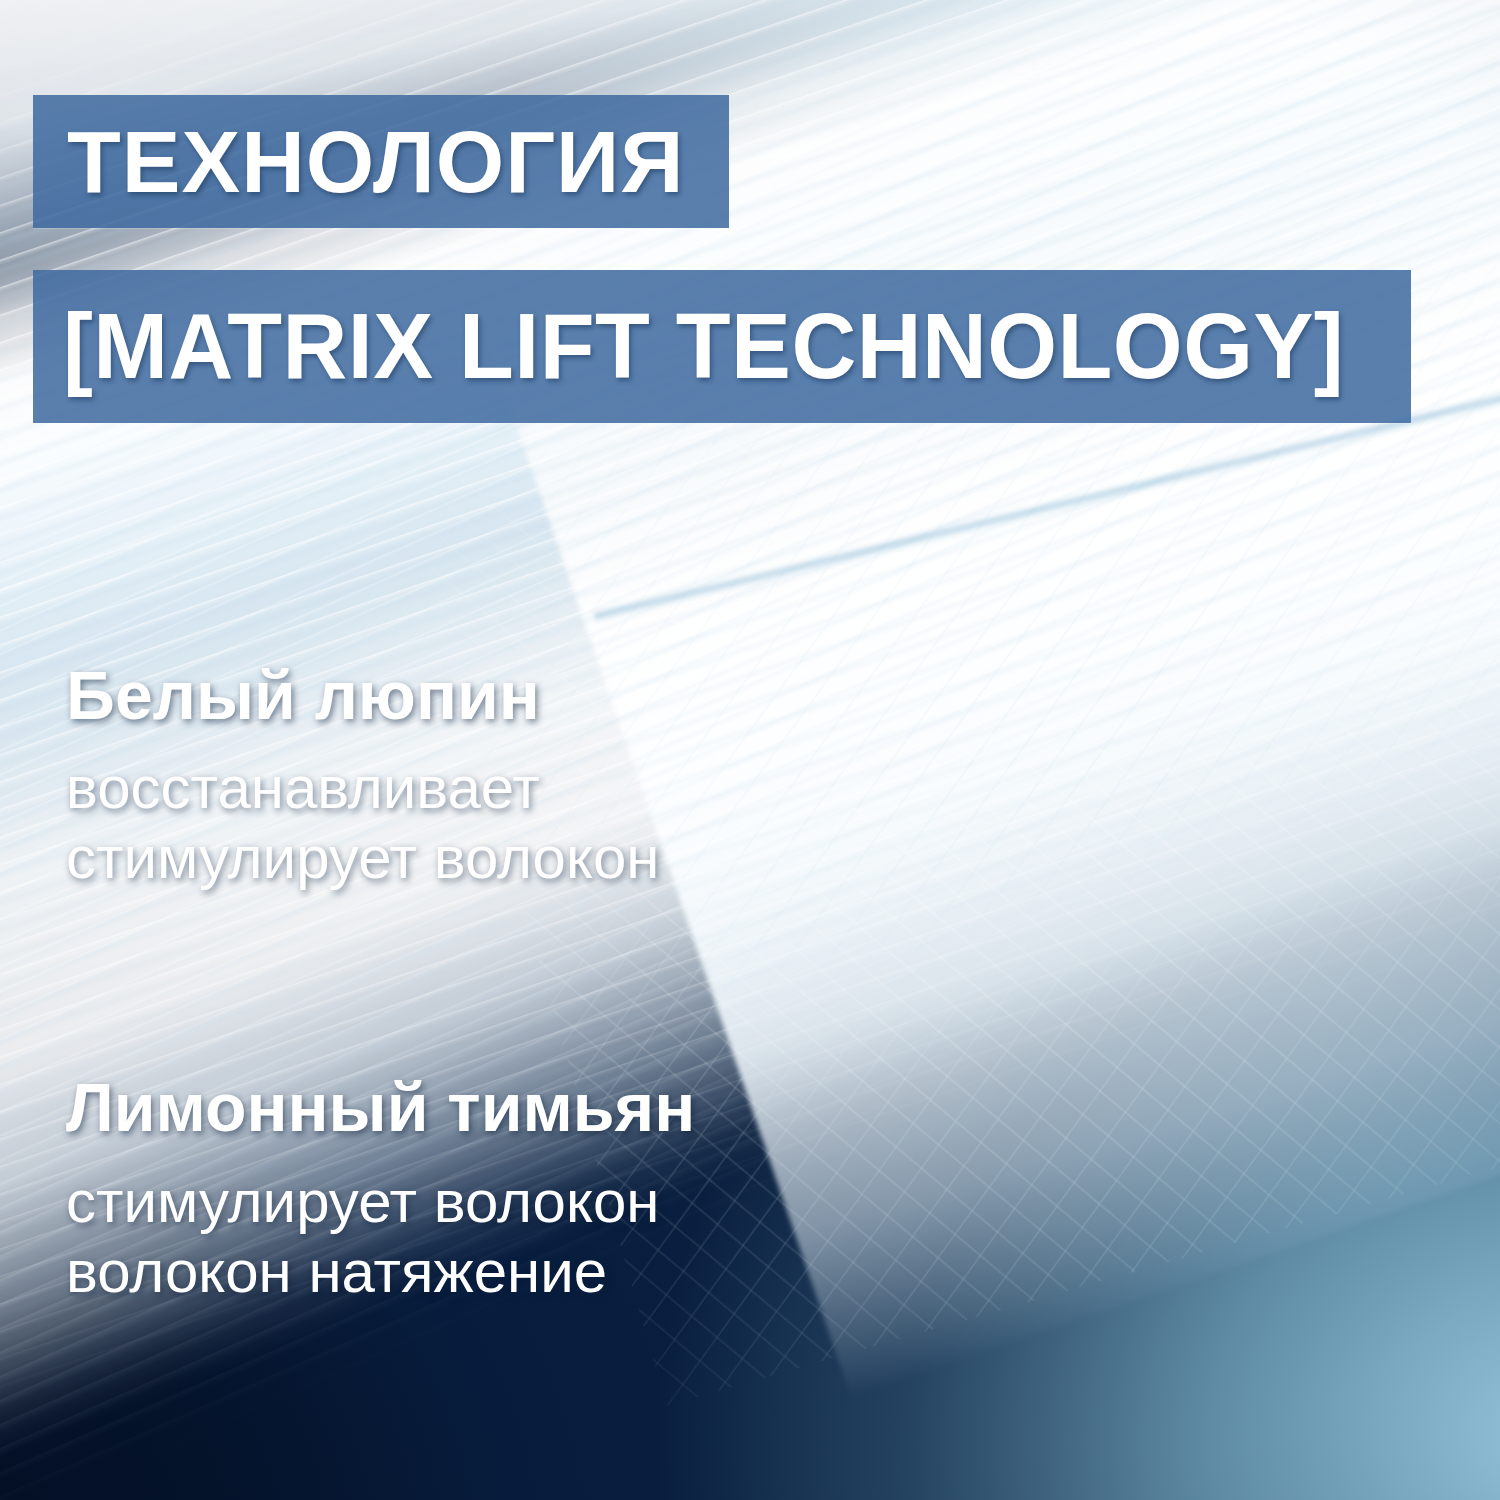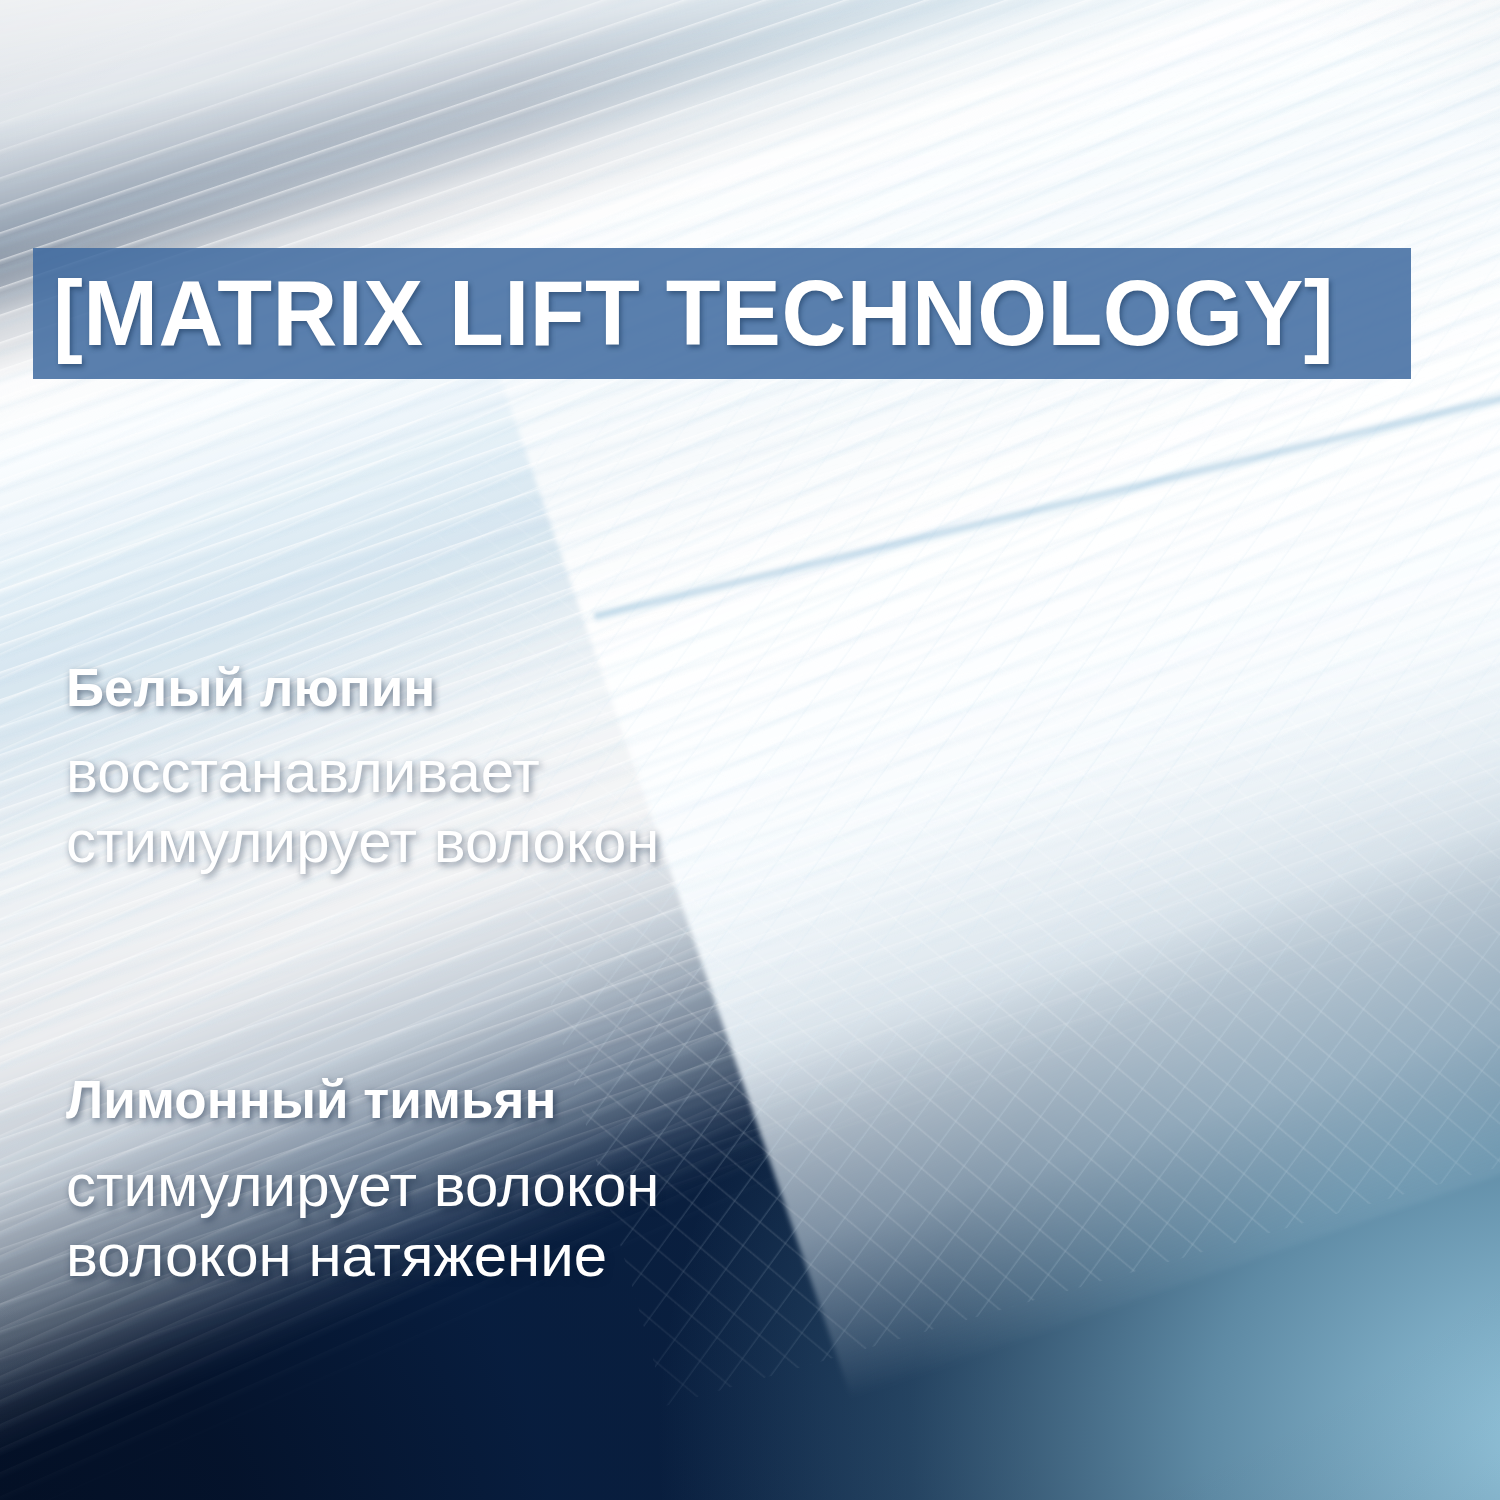--- a/index.html
+++ b/index.html
@@ -233,41 +233,41 @@
     height: 133px;
     padding-left: 34px;
     box-sizing: border-box;
   }
   #banner-tech .banner-text {
     font-size: 88px;
     letter-spacing: 1px;
   }
   #banner-matrix {
     left: 33px;
-    top: 248px;
+    top: 270px;
     width: 1378px;
-    height: 131px;
-    padding-left: 20px;
+    height: 153px;
+    padding-left: 30px;
     box-sizing: border-box;
   }
   #banner-matrix .banner-text {
     font-size: 93px;
     letter-spacing: 0.5px;
     transform: scaleX(0.965);
     transform-origin: left center;
   }
 
   
   .copy-block {
     position: absolute;
     left: 66px;
   }
   .copy-head {
     color: #ffffff;
-    font-size: 53px;
+    font-size: 68px;
     font-weight: 700;
     line-height: 1.04;
     white-space: nowrap;
     text-shadow: 2px 3px 7px rgba(6,26,54,0.55);
     margin: 0;
   }
   .copy-body {
     color: #ffffff;
     font-size: 60px;
     font-weight: 400;
@@ -299,20 +299,23 @@
     <div class="silk silk-right"></div>
     <div class="threads"></div>
     <div class="threads-2"></div>
     <div class="mesh"></div>
     <div class="seam"></div>
     <div class="silk-edge"></div>
   </div>
 
   <div class="bg-layer bg-soften"></div>
 
+  <div class="banner" id="banner-tech">
+    <span class="banner-text">ТЕХНОЛОГИЯ</span>
+  </div>
 
   <div class="banner" id="banner-matrix">
     <span class="banner-text">[MATRIX LIFT TECHNOLOGY]</span>
   </div>
 
   <div class="copy-block" id="block-lupin">
     <p class="copy-head">Белый люпин</p>
     <p class="copy-body">
       <span>восстанавливает</span>
       <span>стимулирует волокон</span>

